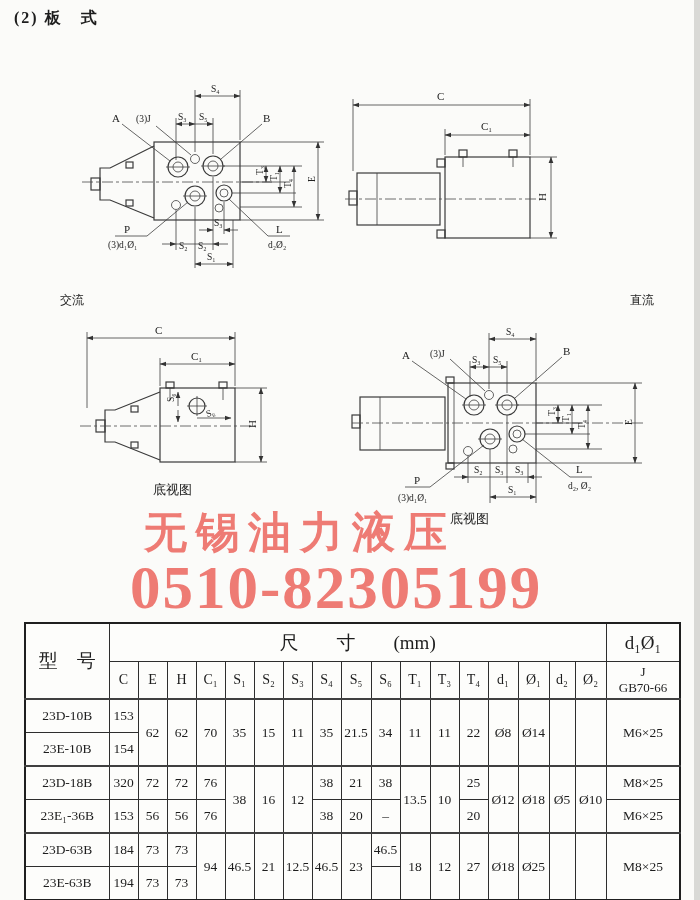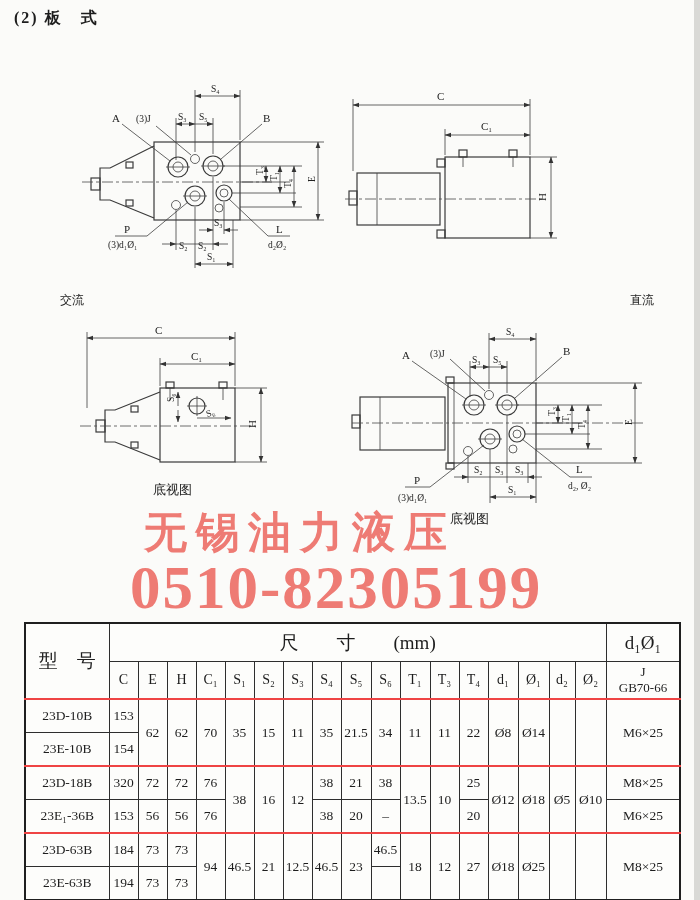--- a/index.html
+++ b/index.html
@@ -28,21 +28,21 @@
     position:absolute;left:24px;top:622px;width:656px;
     border-collapse:collapse;table-layout:fixed;background:#fdfdfb;
     border:2px solid #1f1f1f;
   }
   table.dim-table td{
     border:1px solid #2e2e2e;text-align:center;vertical-align:middle;
     font-size:13.5px;padding:0;height:32px;overflow:hidden;white-space:nowrap;
   }
   tr.h1 td{height:37px;font-size:19px}
   tr.h2 td{height:36px;font-size:14px}
-  tr.gt td{border-top:2px solid #ef4444}
+  tr.gt td{border-top:2px solid #404040}
   td.screw-sub div{line-height:16px;font-size:13px}
 </style>
 </head>
 <body>
 
 <svg width="0" height="0" class="abs" aria-hidden="true">
   <defs>
     <marker id="ar" viewBox="0 0 10 8" markerWidth="9" markerHeight="7" refX="9" refY="4" orient="auto-start-reverse">
       <path d="M0,0.5 L9.5,4 L0,7.5 z" fill="#333"></path>
     </marker>

